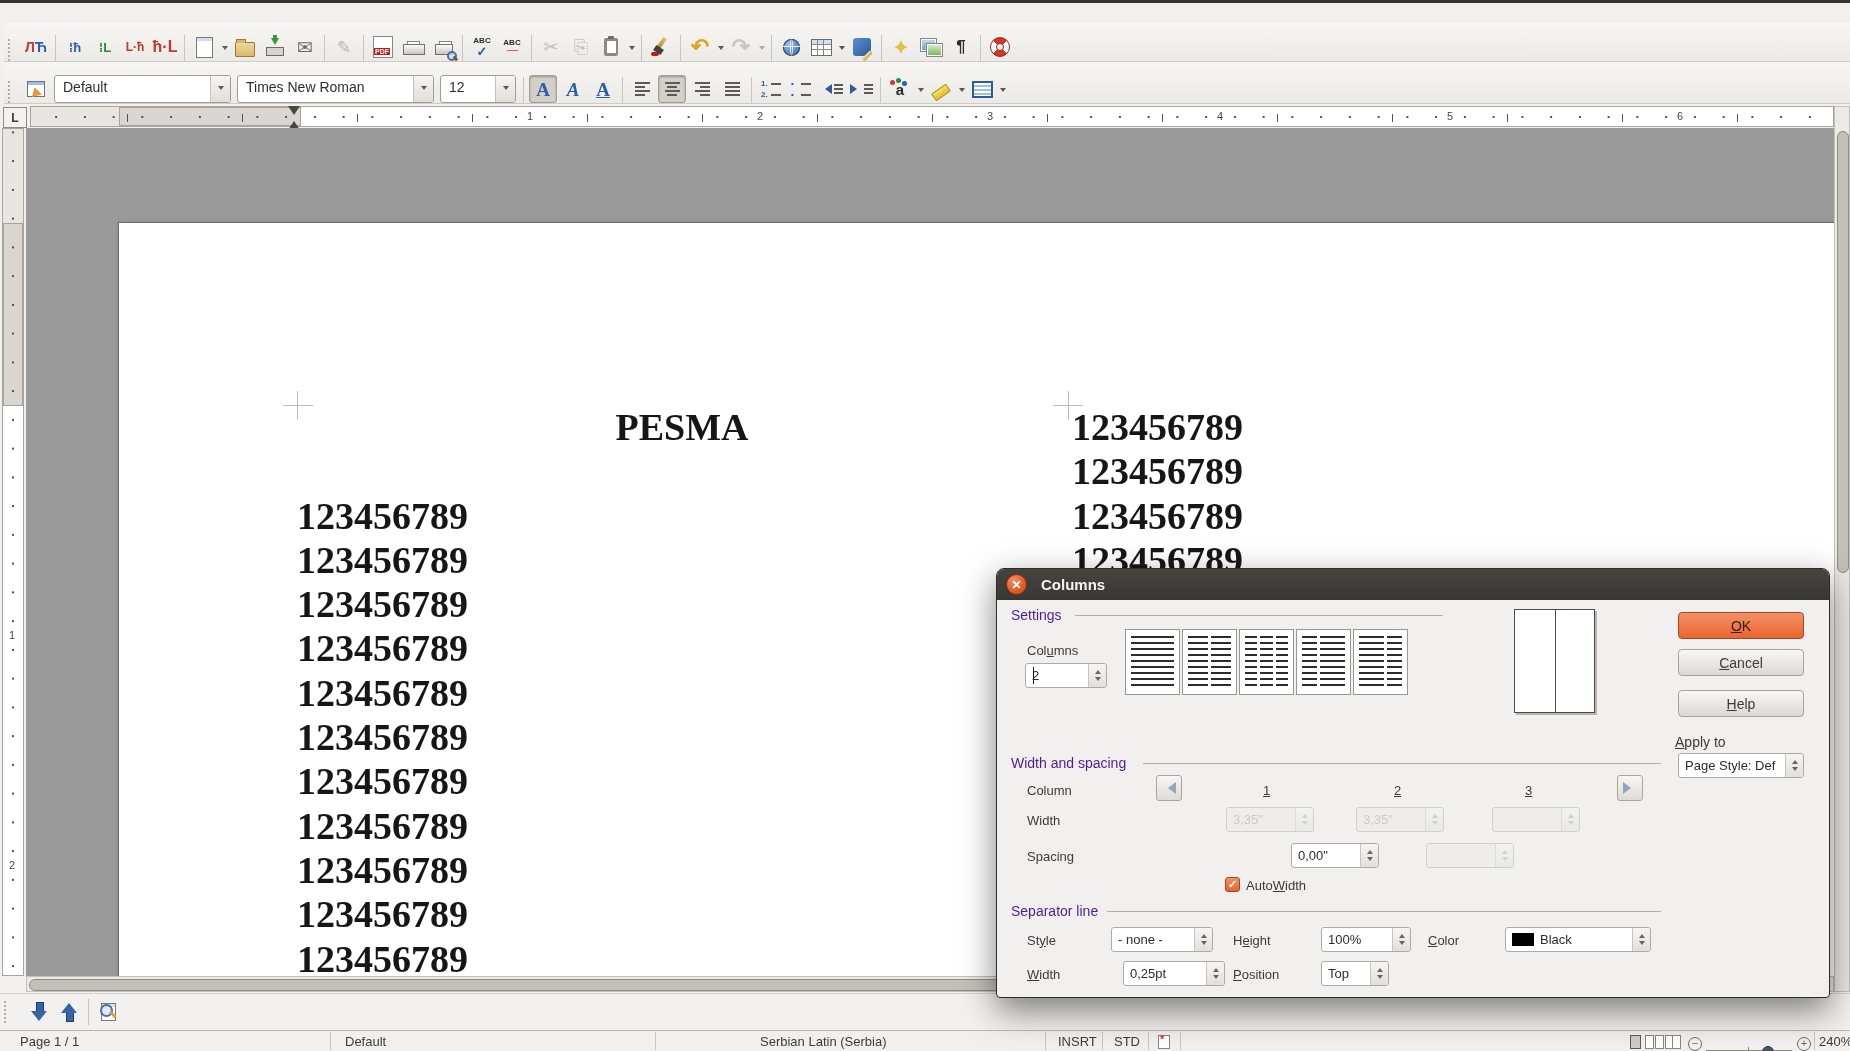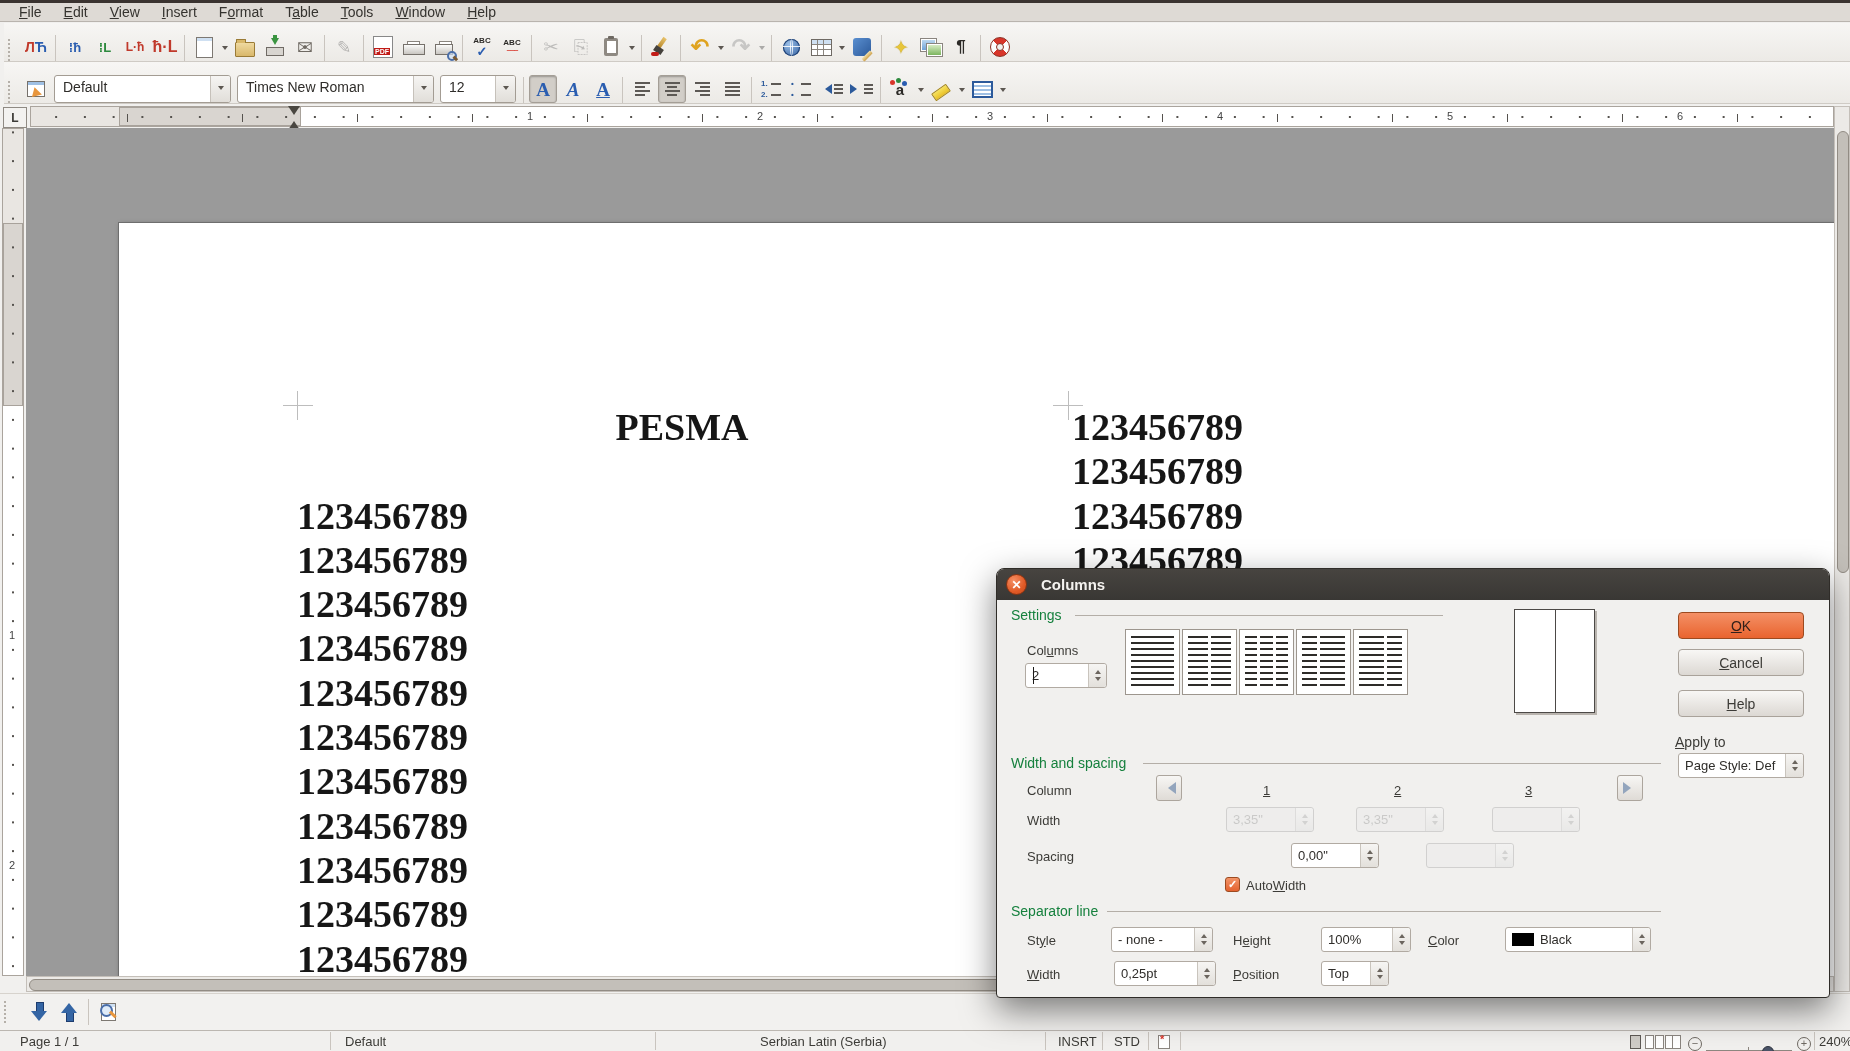--- a/index.html
+++ b/index.html
@@ -86,21 +86,21 @@
   
   .dlg{position:absolute;left:996px;top:568px;width:832px;height:428px;background:#f1f0ee;
        border:1px solid #2f2c28;border-radius:8px 8px 4px 4px;box-shadow:0 12px 34px rgba(0,0,0,.5);z-index:50;}
   .dlg-tb{position:absolute;left:0;top:0;right:0;height:31px;background:linear-gradient(#474440,#393734);
           border-radius:7px 7px 0 0;display:flex;align-items:center;}
   .dlg-title{color:#f4f2ef;font-weight:bold;font-size:15px;margin-left:14px;}
   .closebtn{width:21px;height:21px;border-radius:50%;margin-left:9px;
             background:radial-gradient(circle at 35% 30%,#f59066,#e05a26 60%,#c5491c);
             border:1px solid #8c3310;box-sizing:border-box;display:flex;align-items:center;justify-content:center;
             color:#fff;font-size:12px;font-weight:bold;line-height:1;}
-  .grouplbl{position:absolute;font-size:14px;color:#15803d;}
+  .grouplbl{position:absolute;font-size:14px;color:#4c1d95;}
   .grule{position:absolute;height:1px;background:#b4aea7;}
   .dlbl{position:absolute;font-size:13px;color:#3c3b37;white-space:nowrap;}
   .spin{position:absolute;height:25px;border:1px solid #b1aaa2;border-radius:3px;background:#fff;
         font-size:13px;color:#2f2d2a;box-sizing:border-box;display:flex;align-items:center;
         padding:0 19px 0 6px;overflow:hidden;white-space:nowrap;}
   .spin .arr{position:absolute;right:0;top:0;bottom:0;width:17px;border-left:1px solid #c9c4bd;
              background:linear-gradient(#f6f5f3,#e3e0db);display:flex;flex-direction:column;
              align-items:center;justify-content:center;gap:3px;border-radius:0 2px 2px 0;}
   .tua{width:0;height:0;border:3px solid transparent;border-bottom:4px solid #6b655e;}
   .tda{width:0;height:0;border:3px solid transparent;border-top:4px solid #6b655e;}
@@ -185,31 +185,20 @@
   .hl{width:16px;height:7px;background:linear-gradient(#f7e35f,#e8bf25);border:1px solid #a3841a;transform:rotate(-35deg);border-radius:1px;margin-top:6px;}
   .bgico{width:17px;height:13px;border:2px solid #2c5a9b;background:repeating-linear-gradient(to bottom,#fff 0 2px,#9fc0e4 2px 4px);}
   .caret{position:absolute;width:1px;height:17px;background:#1b1a18;left:7px;top:3px;}
 </style>
 </head>
 <body>
 
 <div class="screen">
 
   <div class="topline"></div>
-  <div class="mbar">
-    <span class="mitem"><u>F</u>ile</span>
-    <span class="mitem"><u>E</u>dit</span>
-    <span class="mitem"><u>V</u>iew</span>
-    <span class="mitem"><u>I</u>nsert</span>
-    <span class="mitem">F<u>o</u>rmat</span>
-    <span class="mitem">T<u>a</u>ble</span>
-    <span class="mitem"><u>T</u>ools</span>
-    <span class="mitem"><u>W</u>indow</span>
-    <span class="mitem"><u>H</u>elp</span>
-  </div>
 
   <div class="tbar" id="tb1">
     <span class="grip"></span>
     <span class="tbtn">
         <span class="gtxt" style="font-size:14px;"><span style="color:#c0392b;">Л</span><span style="color:#2a5db0;">Ћ</span></span>
       </span>
     <span class="sep"></span>
     <span class="tbtn">
         <span class="gtxt" style="font-size:13px;color:#2a5db0;">⁞ћ</span>
       </span>
@@ -724,21 +713,21 @@
     <span class="dlbl" style="left:431px;top:364px;"><u>C</u>olor</span>
     <span class="spin" style="left:508px;top:358px;width:146px;">
         <span class="swatch"></span>
         <span>Black</span>
         <span class="arr">
           <span class="tua"></span>
           <span class="tda"></span>
         </span>
       </span>
     <span class="dlbl" style="left:30px;top:398px;"><u>W</u>idth</span>
-    <span class="spin" style="left:117px;top:392px;width:102px;">
+    <span class="spin" style="left:126px;top:392px;width:102px;">
         <span>0,25pt</span>
         <span class="arr">
           <span class="tua"></span>
           <span class="tda"></span>
         </span>
       </span>
     <span class="dlbl" style="left:236px;top:398px;"><u>P</u>osition</span>
     <span class="spin" style="left:324px;top:392px;width:68px;">
         <span>Top</span>
         <span class="arr">

